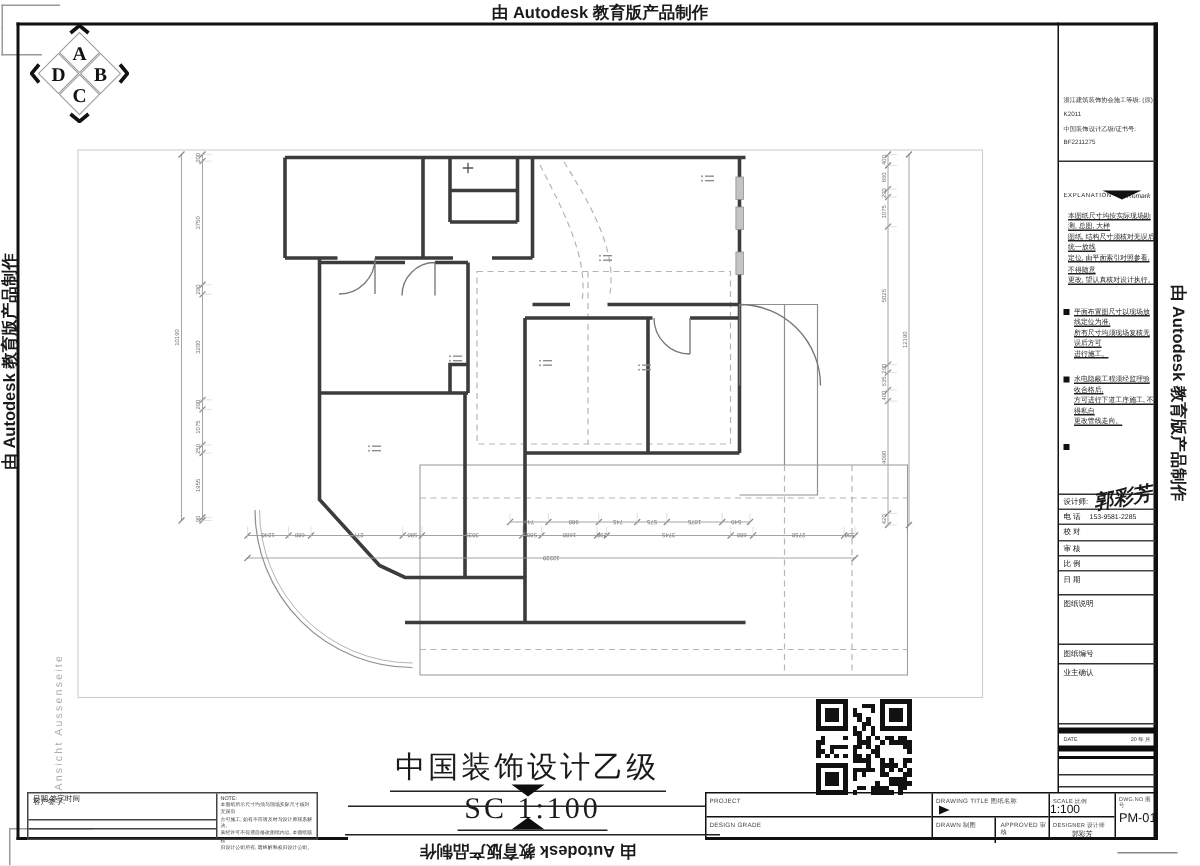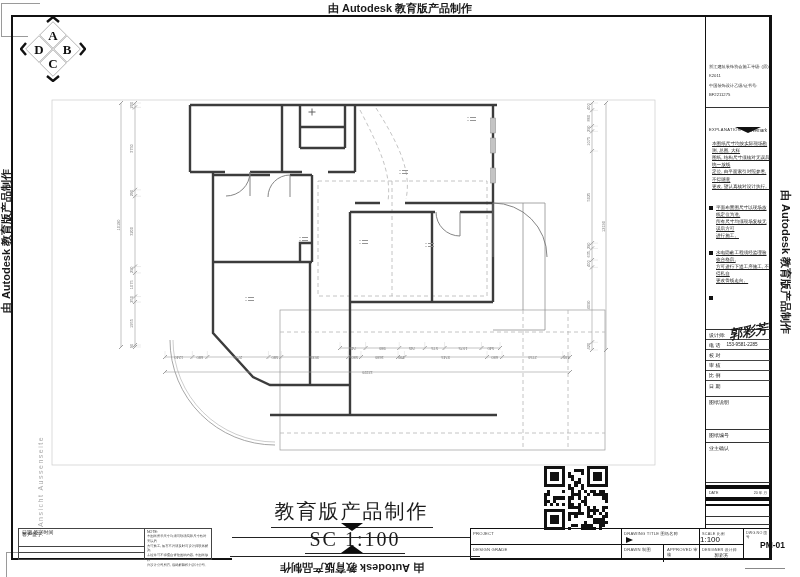--- a/index.html
+++ b/index.html
@@ -65,21 +65,21 @@
 
   
   .strip{left:470px;top:528px;width:300px;height:30px;border:1px solid #111;display:flex;box-sizing:content-box;}
   .cell{position:relative;box-sizing:border-box;border-left:1px solid #111;height:100%;}
   .cell:first-child{border-left:0;}
   .c-lab{position:absolute;left:2px;top:1.5px;font-size:4.2px;color:#444;letter-spacing:.2px;}
   .half{position:absolute;left:0;width:100%;height:50%;box-sizing:border-box;}
   .half.bot{top:50%;border-top:1px solid #111;}
   .scale-val{position:absolute;left:0;top:6px;width:100%;text-align:left;font-size:8px;color:#111;}
   .designer-val{position:absolute;left:0;top:8px;width:100%;text-align:center;font-size:4.6px;color:#222;}
-  .dwg-val{position:absolute;left:16px;top:11px;width:100%;text-align:left;font-size:8.5px;font-weight:bold;}
+  .dwg-val{position:absolute;left:0;top:11px;width:100%;text-align:right;font-size:8.5px;font-weight:normal;}
   .tt-arrow{position:absolute;left:4px;top:8px;width:0;height:0;border-top:3px solid transparent;
             border-bottom:3px solid transparent;border-left:7px solid #111;}
 
   
   .ctable{left:18px;top:528px;width:192px;height:30px;border:1px solid #444;display:flex;box-sizing:content-box;}
   .ct-left{position:relative;width:125px;height:100%;box-sizing:border-box;}
   .ct-r1{height:17px;border-bottom:.8px solid #444;position:relative;}
   .ct-r2{height:5px;border-bottom:.8px solid #444;}
   .ct-note{position:relative;flex:1;border-left:.8px solid #444;padding:1px 2px;box-sizing:border-box;}
   .ct-lab{position:absolute;left:3px;top:2px;font-size:5px;color:#222;}
@@ -492,21 +492,21 @@
     <div class="ct-note">
       <div class="note-t">NOTE:</div>
       <div class="note-b ml">本图纸所示尺寸均须与现场实际尺寸核对无误后
 方可施工, 如有不符请及时与设计师联系解决,
 未经许可不得擅自修改图纸内容, 本图纸版权
 归设计公司所有, 最终解释权归设计公司。</div>
     </div>
   </div>
 
   <div class="a main-title">
-    <span><span>教育版产品制作</span>&nbsp;<span>SC 1:100</span></span>
+    <span><span>中国装饰设计乙级</span>&nbsp;<span>SC 1:100</span></span>
   </div>
   <div class="a tri tri-down"></div>
   <div class="a mid-line"></div>
   <div class="a tri tri-up"></div>
 
   <svg id="qr" class="a qr" viewBox="0 0 21 21" shape-rendering="crispEdges">
       <rect x="10" y="1" width="1" height="1" fill="#111"></rect>
       <rect x="11" y="1" width="1" height="1" fill="#111"></rect>
       <rect x="12" y="1" width="1" height="1" fill="#111"></rect>
       <rect x="8" y="2" width="1" height="1" fill="#111"></rect>

